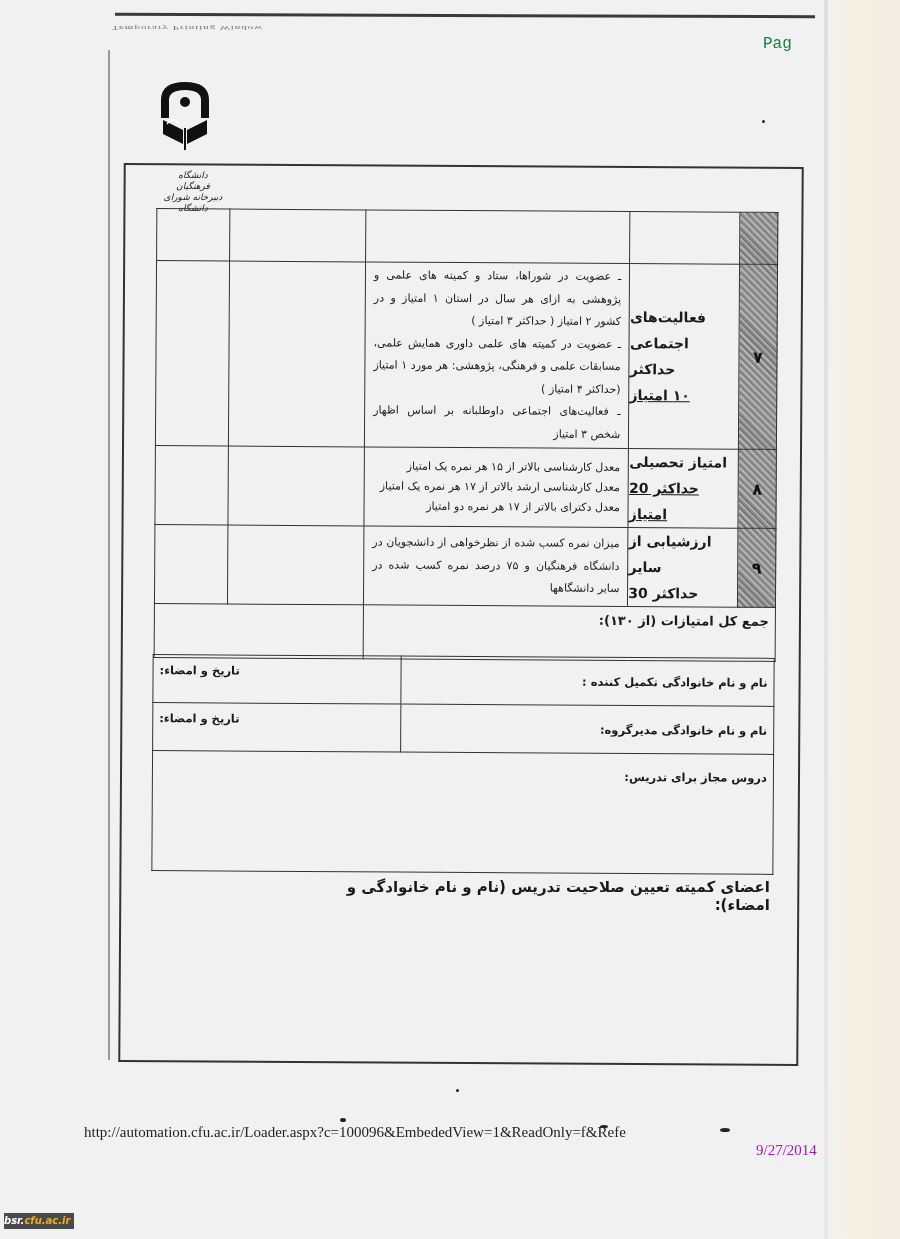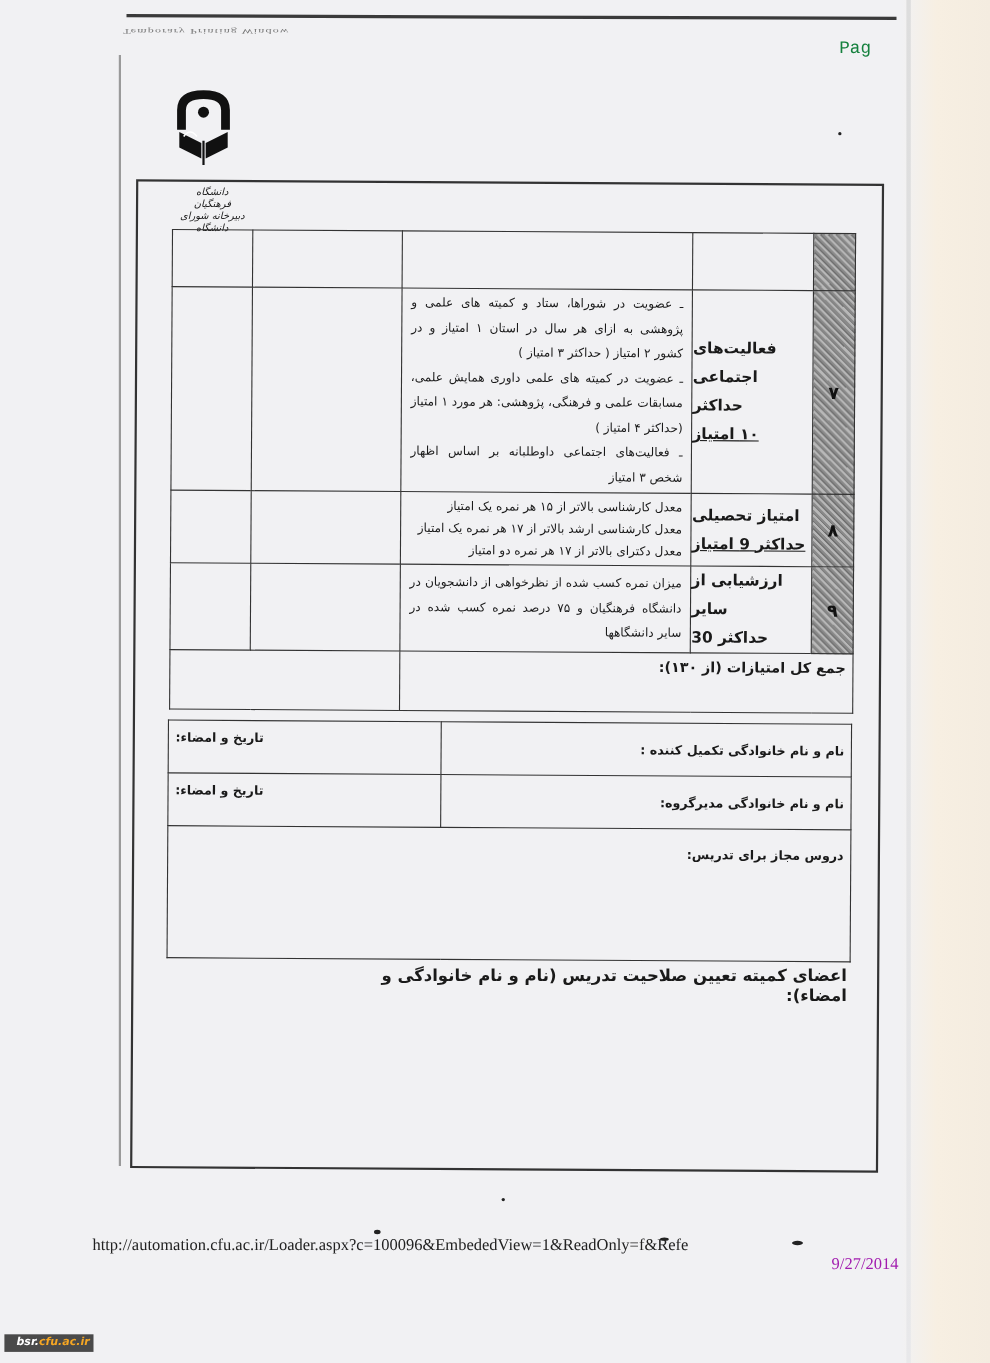--- a/index.html
+++ b/index.html
@@ -89,21 +89,21 @@
     position: absolute; left: 84px; top: 1124px; font-family: "Liberation Serif", serif;
     font-size: 15px; color: #222; white-space: nowrap;
   }
   .footer-date {
     position: absolute; left: 756px; top: 1142px; font-family: "Liberation Serif", serif;
     font-size: 15px; color: #a21caf;
   }
   .watermark {
     position: absolute; left: 4px; top: 1213px; width: 70px; height: 16px;
     background: #4a4a4a; color: #f5a623; font-size: 10px; font-weight: bold; font-style: italic;
-    line-height: 16px; padding-left: 11px;
+    line-height: 16px; padding-left: 0;
   }
   .watermark .w { color: #fff; }
   .speck { position: absolute; background: #222; border-radius: 50%; }
 </style>
 </head>
 <body>
 
 <div class="page-edge"></div>
 <div class="page-curl"></div>
 <div class="header-rule"></div>
@@ -150,21 +150,21 @@
       <div>ـ عضویت در کمیته های علمی داوری همایش علمی، مسابقات علمی و فرهنگی، پژوهشی: هر مورد ۱ امتیاز (حداکثر ۴ امتیاز )</div>
       <div>ـ فعالیت‌های اجتماعی داوطلبانه بر اساس اظهار شخص ۳ امتیاز</div>
     </td>
     <td class="col4"></td>
     <td class="col5"></td>
   </tr>
   <tr style="height:66px">
     <td class="num-cell">۸</td>
     <td class="title-cell">
       <div>امتیاز تحصیلی</div>
-      <div class="u">حداکثر 9 امتیاز</div>
+      <div class="u">حداکثر 20 امتیاز</div>
     </td>
     <td class="desc-cell" style="line-height:20px">
       <div>معدل کارشناسی بالاتر از ۱۵ هر نمره یک امتیاز</div>
       <div>معدل کارشناسی ارشد بالاتر از ۱۷ هر نمره یک امتیاز</div>
       <div>معدل دکترای بالاتر از ۱۷ هر نمره دو امتیاز</div>
     </td>
     <td class="col4"></td>
     <td class="col5"></td>
   </tr>
   <tr style="height:70px">

